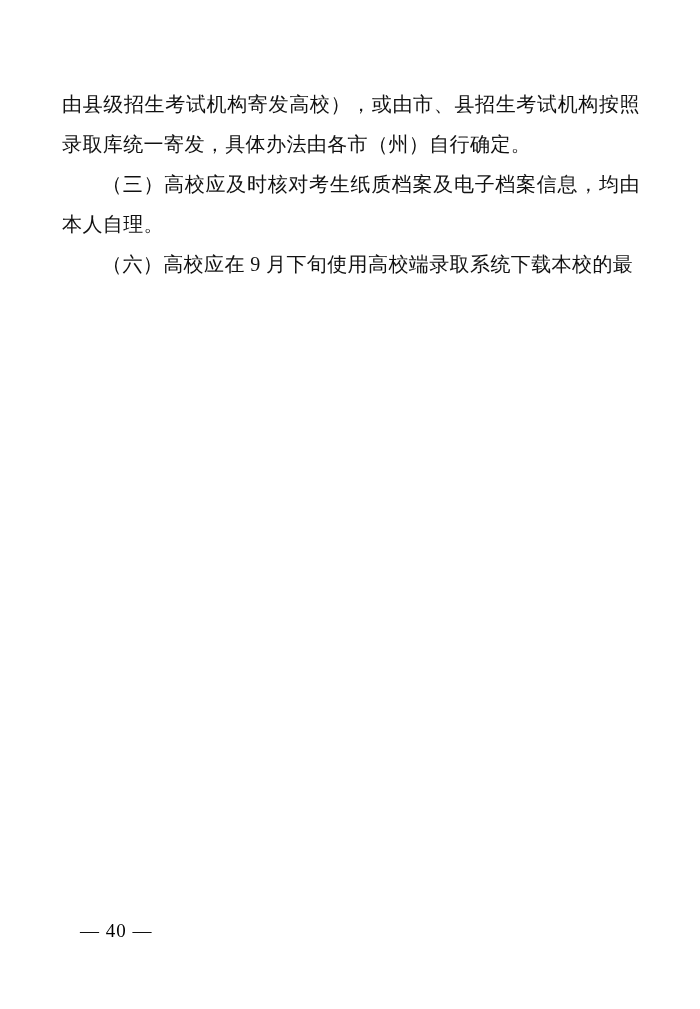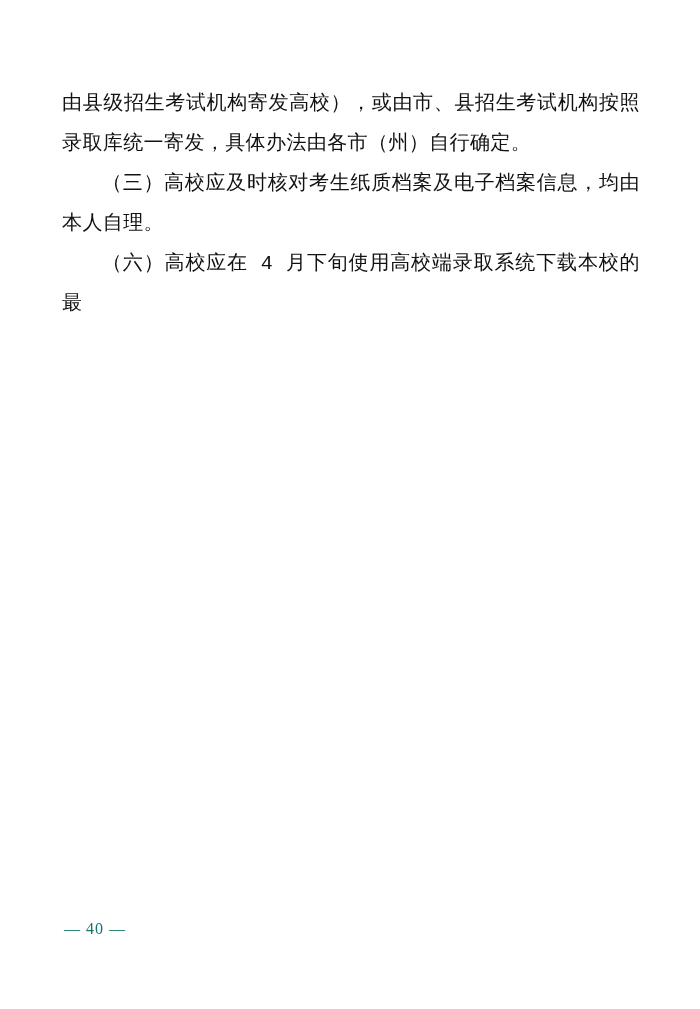--- a/index.html
+++ b/index.html
@@ -19,41 +19,40 @@
   }
   .body-text {
     position: absolute;
     left: 62px;
     top: 84px;
     width: 578px;
     font-size: 20px;
     line-height: 40px;
     text-align: justify;
     letter-spacing: 0.4px;
-    font-family: Liberation Mono, monospace;
   }
   .body-text p {
     margin: 0;
     padding: 0;
   }
   .body-text p.ind {
     text-indent: 2em;
   }
   .page-footer {
     position: absolute;
-    left: 64px;
+    left: 80px;
     top: 920px;
-    font-size: 16px;
+    font-size: 19px;
     letter-spacing: 1px;
-    color: #0f766e;
+    color: #000000;
   }
 </style>
 </head>
 <body>
 
 <div class="page">
   <div class="body-text">
     <p class="cont">由县级招生考试机构寄发高校），或由市、县招生考试机构按照录取库统一寄发，具体办法由各市（州）自行确定。</p>
     <p class="ind">（三）高校应及时核对考生纸质档案及电子档案信息，均由本人自理。</p>
-    <p class="ind">（六）高校应在 4 月下旬使用高校端录取系统下载本校的最</p>
+    <p class="ind">（六）高校应在 9 月下旬使用高校端录取系统下载本校的最</p>
   </div>
   <div class="page-footer">— 40 —</div>
 </div>
 
 </body></html>

